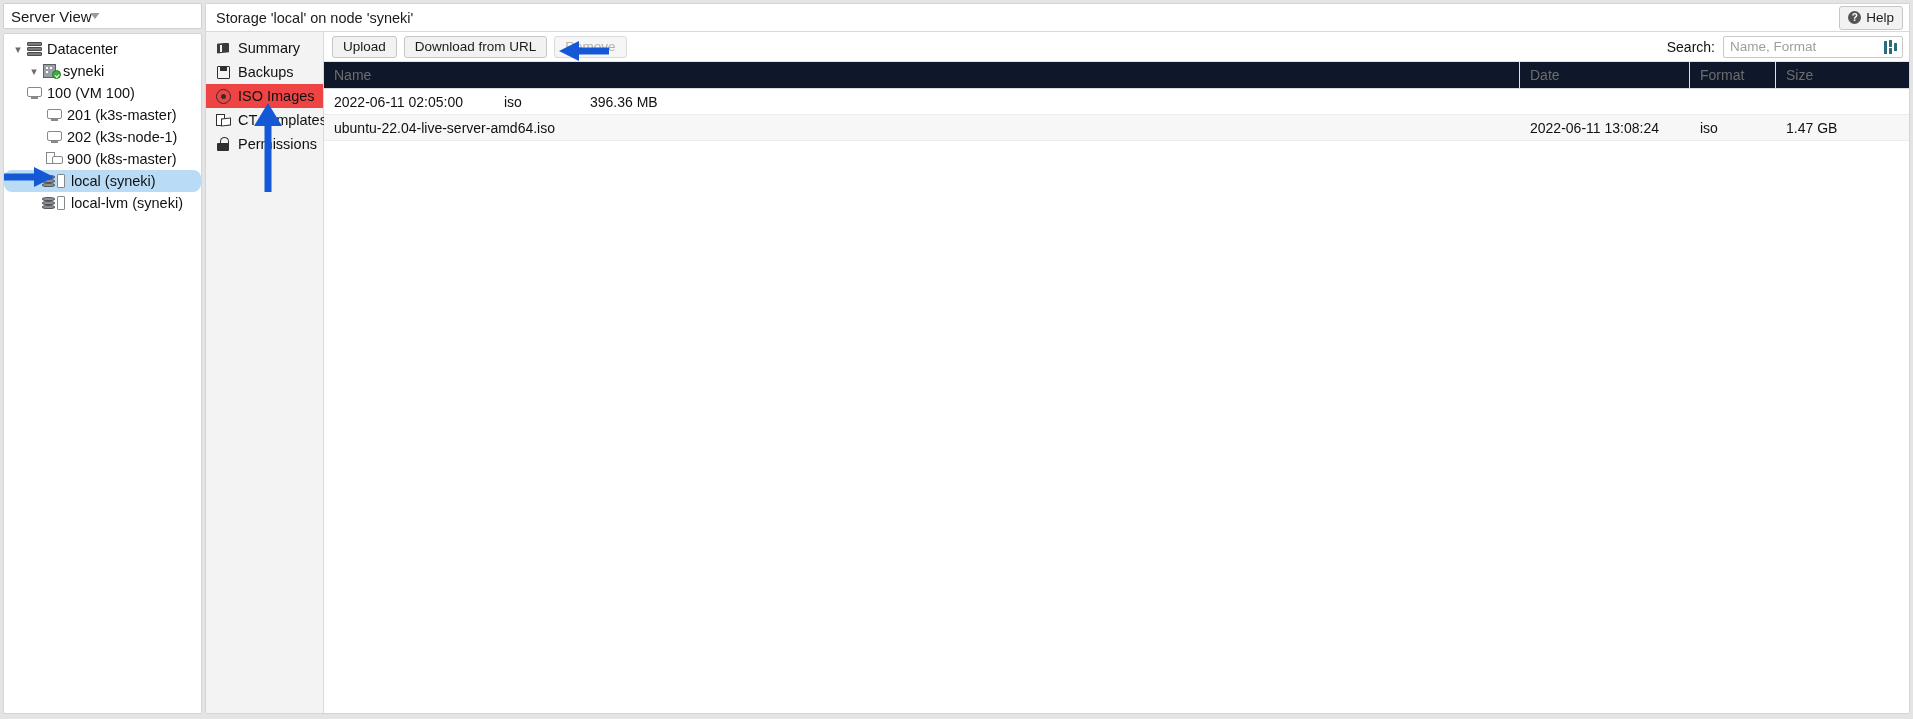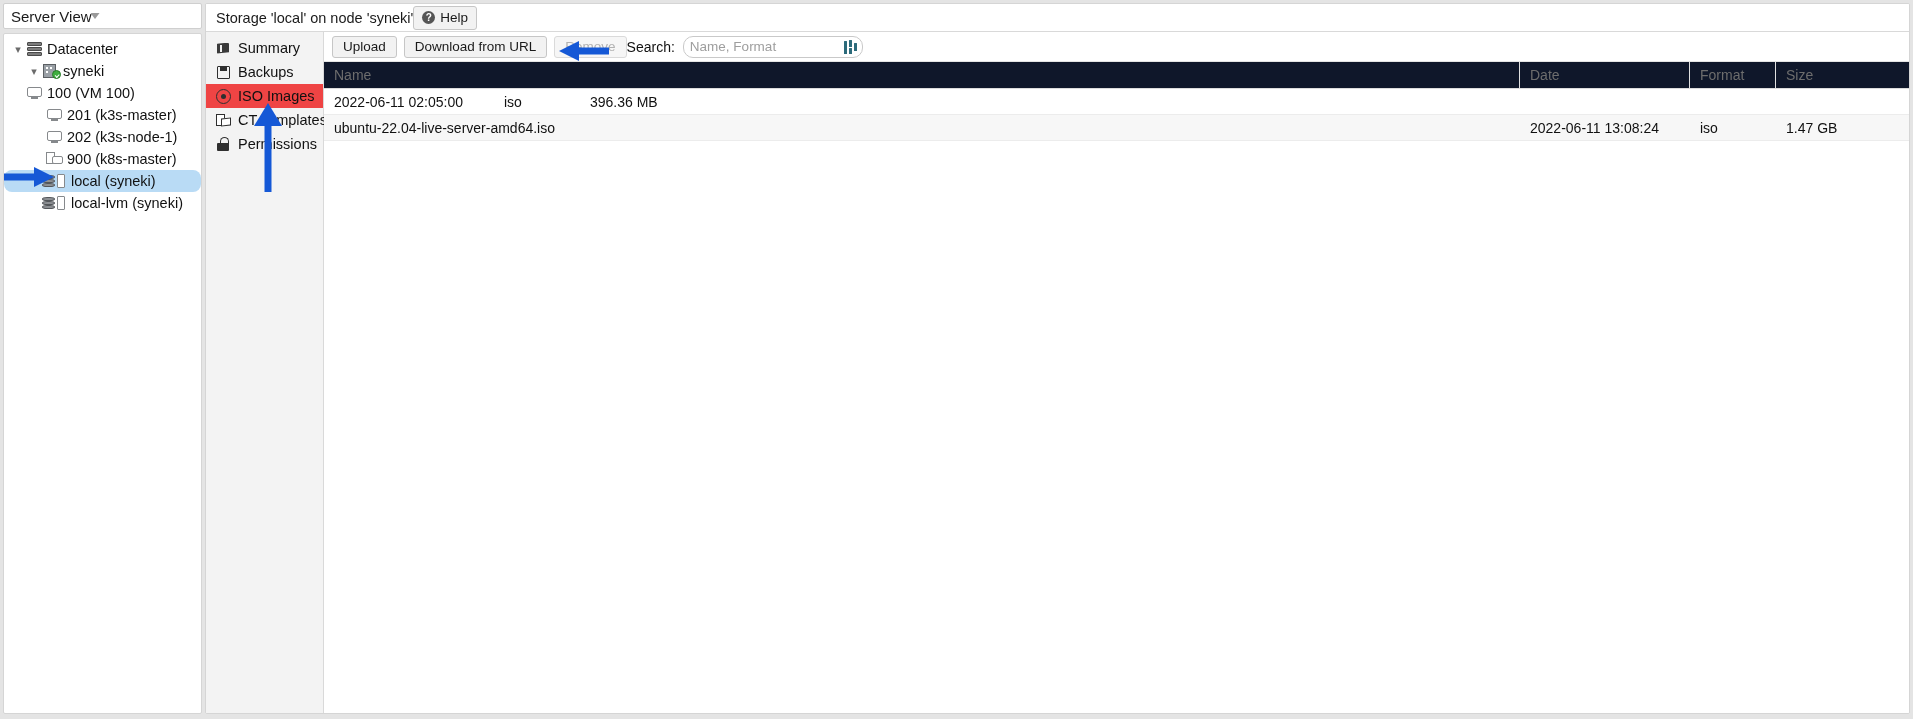--- a/index.html
+++ b/index.html
@@ -155,21 +155,21 @@
     box-sizing: border-box;
     display: flex;
     flex-direction: column;
     overflow: hidden;
   }
   .titlebar {
     height: 28px;
     min-height: 28px;
     display: flex;
     align-items: center;
-    justify-content: flex-start;
+    justify-content: space-between;
     padding: 0 6px 0 10px;
     border-bottom: 1px solid #d9d9d9;
     background: #ffffff;
     box-sizing: border-box;
   }
   .title-text { font-size: 14.5px; color: #1a1a1a; }
   .help-btn {
     display: flex; align-items: center; gap: 5px;
     height: 22px; padding: 0 8px;
     background: #f2f2f2; border: 1px solid #c6c6c6; border-radius: 3px;
@@ -245,41 +245,41 @@
     border:1.8px solid #2f2f2f; border-bottom:none; border-radius:5px 5px 0 0;
     box-sizing:border-box;
   }
 
   
   .main { flex: 1; display: flex; flex-direction: column; min-width: 0; background:#fff; }
 
   .toolbar {
     height: 30px; min-height: 30px;
     display: flex; align-items: center;
-    justify-content: flex-start;
-    padding: 0 12px 0 8px;
+    justify-content: space-between;
+    padding: 0 6px 0 8px;
     box-sizing: border-box;
     background: #fff;
     border-bottom: 1px solid #e4e4e4;
   }
   .tb-left { display: flex; align-items: center; gap: 7px; }
   .btn {
     height: 22px; padding: 0 10px;
     background: #f2f2f2; border: 1px solid #c6c6c6; border-radius: 3px;
     font-size: 13.5px; color: #1a1a1a; cursor: pointer;
     display: flex; align-items: center;
     font-family: "Liberation Sans", sans-serif;
   }
   .btn.disabled { color: #b2b2b2; background:#f6f6f6; border-color:#dadada; cursor: default; }
   .tb-right { display: flex; align-items: center; gap: 8px; }
   .search-label { font-size: 14px; color: #111; }
   .search-wrap {
     position: relative;
     width: 180px; height: 22px;
-    background:#fff; border:1px solid #c9c9c9; border-radius:10px;
+    background:#fff; border:1px solid #c9c9c9; border-radius:2px;
     display:flex; align-items:center;
     box-sizing:border-box;
   }
   .search-wrap input {
     border: none; outline: none; background: transparent;
     width: 150px; height: 100%;
     padding: 0 6px; font-size: 13.5px;
     font-family: "Liberation Sans", sans-serif;
     color: #1a1a1a;
   }

